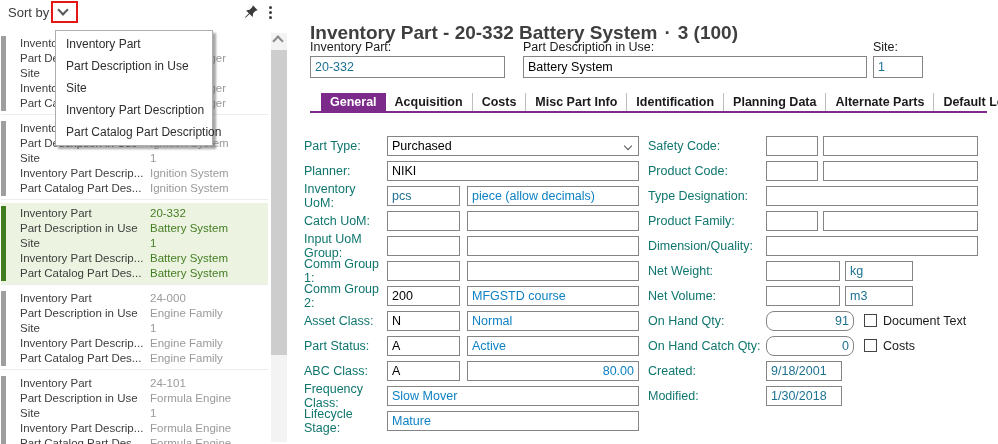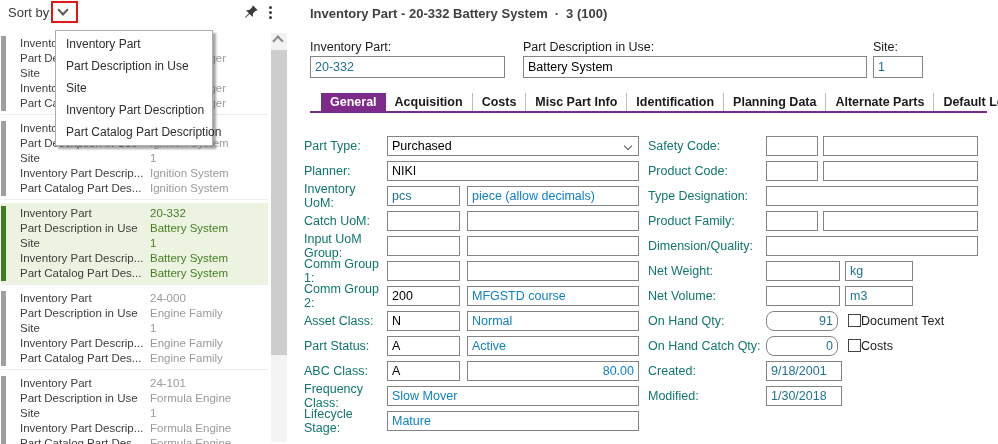--- a/index.html
+++ b/index.html
@@ -45,21 +45,21 @@
   #nav-scroll-up{position:absolute;left:3px;top:4px;}
   #nav-thumb{position:absolute;left:0;top:17px;width:16px;height:305px;background:#cdcdcd;}
 
   
   #sort-menu{position:absolute;left:55px;top:30px;width:158px;background:#fff;border:1px solid #adadad;
     box-shadow:3px 3px 2px rgba(95,95,95,.55);z-index:20;padding:2px 0;}
   .menu-item{height:22px;line-height:22px;padding-left:10px;font-size:12px;color:#2e2e2e;white-space:nowrap;}
 
   
   #main{position:absolute;left:302px;top:0;width:696px;height:444px;background:#fff;}
-  #page-title{position:absolute;left:8px;top:6px;font-size:13px;font-weight:bold;color:#3f3f3f;white-space:nowrap;}
+  #page-title{position:absolute;left:8px;top:22px;font-size:19px;font-weight:bold;color:#3f3f3f;white-space:nowrap;}
   #page-title .dot{margin:0 7px;}
 
   .hfield{position:absolute;}
   .hlabel{font-size:12.5px;color:#1a1a1a;margin-bottom:2px;}
   .box{border:1px solid #848484;height:20px;font-size:12.5px;line-height:18px;padding:0 4px;background:#fff;white-space:nowrap;overflow:hidden;}
   .hbox{height:22px;line-height:20px;}
   .v-teal{color:var(--value-teal);}
   .v-blue{color:var(--link-blue);}
   .v-black{color:#000;}
   .ta-r{text-align:right;}
@@ -79,25 +79,25 @@
   .fl{width:83px;}
   .fr{width:118px;}
   .w-combo{width:252px;position:relative;}
   .w-sm{width:73px;margin-right:7px;}
   .w-desc{width:172px;}
   .w-sm2{width:52px;margin-right:5px;}
   .w-wide2{width:155px;}
   .w-single2{width:212px;}
   .w-unitval{width:74px;margin-right:5px;}
   .w-unit{width:68px;}
-  .w-qty{width:72px;border-radius:8px;}
+  .w-qty{width:88px;border-radius:8px;}
   .w-date{width:76px;}
   .combo-chev{position:absolute;right:7px;top:6px;border-color:#555;border-width:0 1.5px 1.5px 0;padding:2.5px;}
   .cb{width:13px;height:13px;border:1px solid #444;background:#fff;flex:none;margin-left:10px;}
-  .cb-label{font-size:12.5px;white-space:nowrap;}
+  .cb-label{font-size:12.5px;margin-left:6px;white-space:nowrap;}
 </style>
 </head>
 <body>
 
 <div id="stage">
 
   <div id="sidebar">
 
     <div id="sort-row">
       <span id="sort-by-label">Sort by</span>

